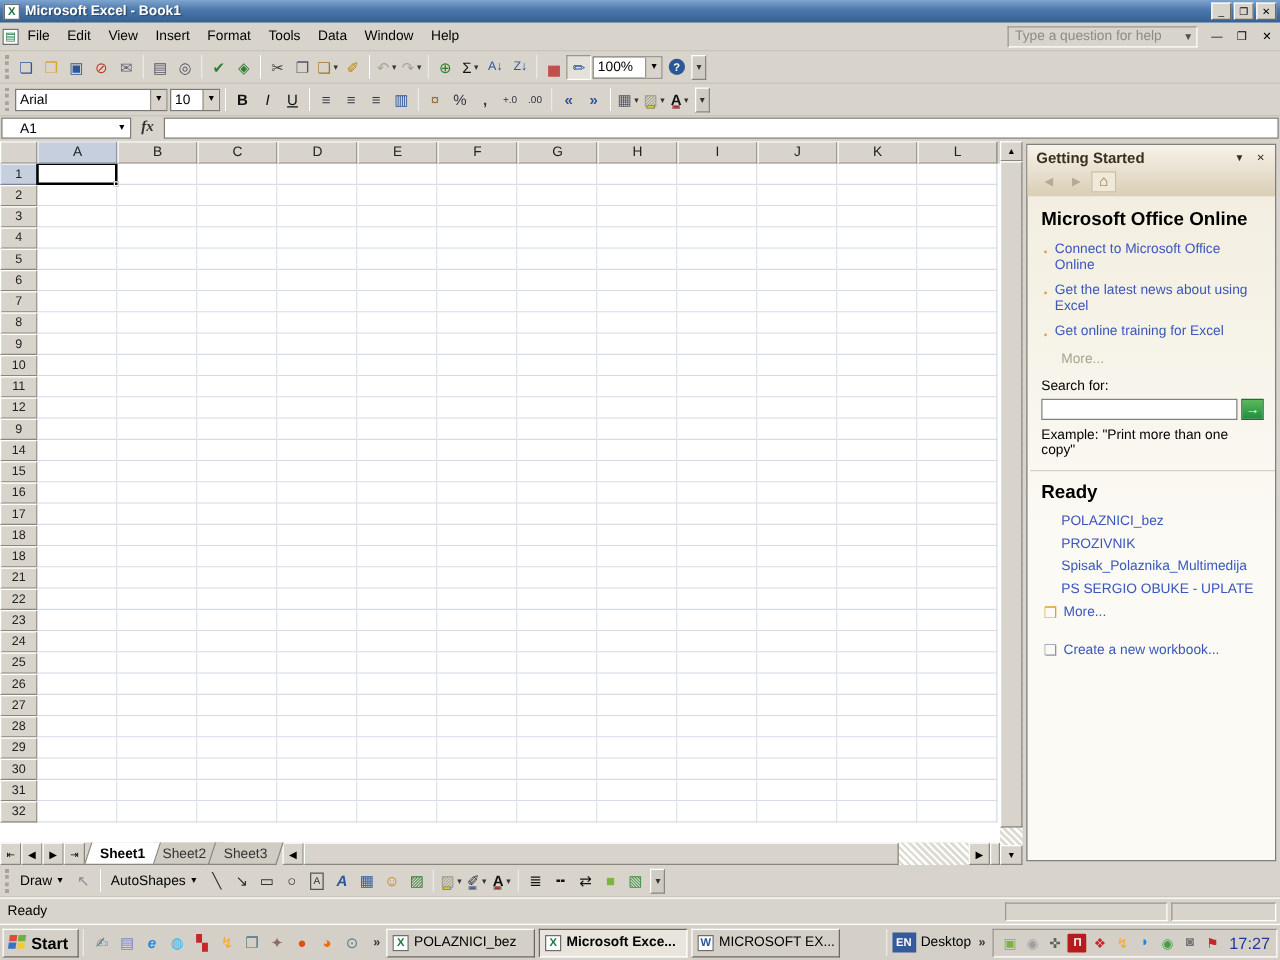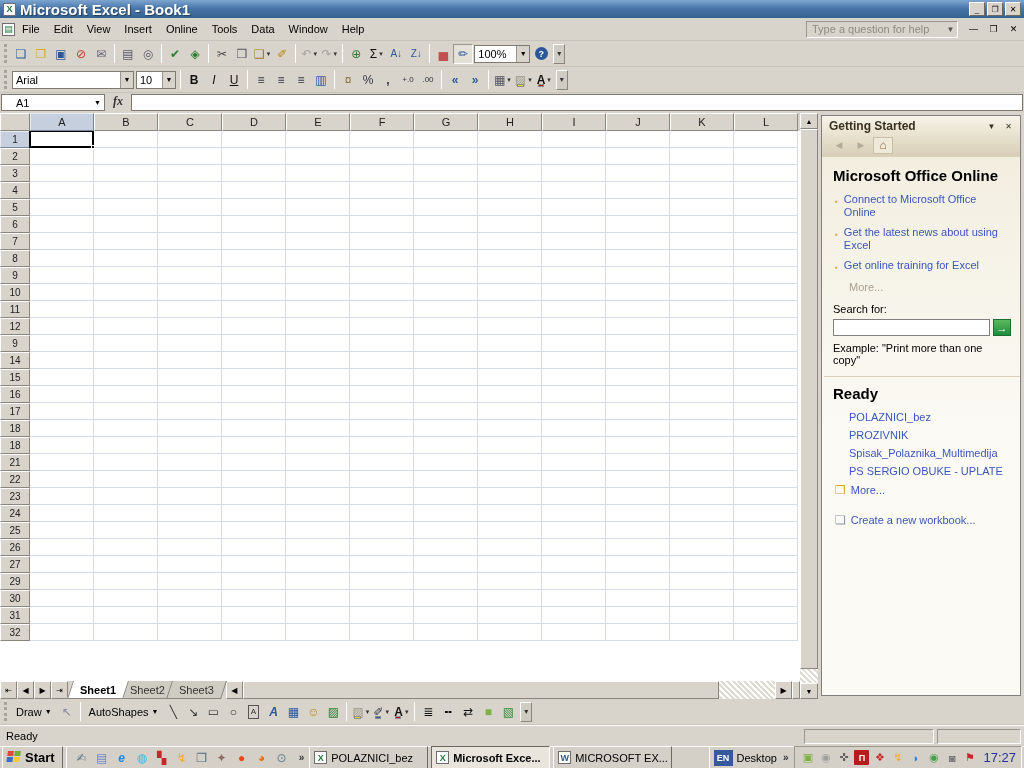--- a/index.html
+++ b/index.html
@@ -6,21 +6,21 @@
   html,body { width:1024px; height:768px; overflow:hidden; }
   body { font-family:"Liberation Sans","DejaVu Sans",sans-serif; font-size:11px; color:#000; }
   #app { width:1024px; height:768px; display:flex; flex-direction:column; background:#d8d4cb; }
 
   
   .titlebar { height:18px; background:linear-gradient(180deg,#7ea5cf 0%,#4a77ab 45%,#35618f 100%);
     display:flex; align-items:center; padding:0 3px; color:#fff; flex:0 0 auto; }
   .appchip { width:13px; height:13px; background:#fff; border:1px solid #6d6d6d; display:inline-flex;
     align-items:center; justify-content:center; font-size:9px; font-weight:bold; flex:0 0 auto; }
   .appchip.xl { color:#1b7a3d; } .appchip.wd { color:#2b579a; }
-  .t-title { flex:1; margin-left:4px; font-weight:bold; font-size:15px;
+  .t-title { flex:1; margin-left:4px; font-weight:bold; font-size:11px;
     text-shadow:1px 1px 1px rgba(0,0,0,.4); white-space:nowrap; }
   .t-btn { width:16px; height:14px; margin-left:2px; background:#d8d4cb; border:1px solid;
     border-color:#fff #6d6962 #6d6962 #fff; font-size:8px; display:inline-flex; align-items:center;
     justify-content:center; color:#000; }
 
   
   .menubar { height:23px; display:flex; align-items:center; padding:0 2px; flex:0 0 auto;
     border-bottom:1px solid #c8c4bb; }
   .menu-item { padding:2px 7px; white-space:nowrap; }
   .qbox { width:152px; height:17px; background:#d8d4cb; border:1px solid; border-color:#9a968e #fff #fff #9a968e;
@@ -134,21 +134,21 @@
   .iconrow { display:flex; align-items:center; gap:5px; margin:2px 0 0 2px; color:#3b56bc; }
   .iconrow.create { margin-top:16px; }
   .ficon { font-size:12px; }
 
   
   .statusbar { height:21px; display:flex; align-items:center; padding:0 3px 0 6px; flex:0 0 auto;
     border-top:1px solid #fff; }
   .spanel { height:15px; border:1px solid; border-color:#9a968e #fff #fff #9a968e; margin-left:3px; }
 
   
-  .taskbar { height:22px; background:#d4d0c8; border-top:1px solid #fff; display:flex; align-items:center;
+  .taskbar { height:29px; background:#d4d0c8; border-top:1px solid #fff; display:flex; align-items:center;
     padding:0 2px; gap:3px; flex:0 0 auto; }
   .startbtn { height:23px; display:inline-flex; align-items:center; gap:4px; padding:0 7px 0 4px;
     background:#d4d0c8; border:1px solid; border-color:#fff #6d6962 #6d6962 #fff; font-weight:bold;
     font-size:13px; flex:0 0 auto; }
   .winlogo { width:14px; height:13px; display:grid; grid-template-columns:6px 6px; grid-template-rows:5px 5px;
     gap:1px; transform:skewX(-8deg); }
   .winlogo i:nth-child(1){background:#e04a3c;} .winlogo i:nth-child(2){background:#6fae3f;}
   .winlogo i:nth-child(3){background:#3a6fc4;} .winlogo i:nth-child(4){background:#f3c93a;}
   .ql { display:flex; align-items:center; gap:4px; padding:0 4px; flex:0 0 auto; }
   .qlicon { width:16px; height:16px; display:inline-flex; align-items:center; justify-content:center; font-size:12px; }
@@ -179,21 +179,21 @@
     <span class="t-btn">✕</span>
   </div>
 
   <div class="menubar">
     <span class="appchip xl">▤</span>
     <span id="menus" style="display:flex">
         <span class="menu-item">File</span>
         <span class="menu-item">Edit</span>
         <span class="menu-item">View</span>
         <span class="menu-item">Insert</span>
-        <span class="menu-item">Online</span>
+        <span class="menu-item">Format</span>
         <span class="menu-item">Tools</span>
         <span class="menu-item">Data</span>
         <span class="menu-item">Window</span>
         <span class="menu-item">Help</span>
       </span>
     <span style="flex:1"></span>
     <span class="qbox">
       <span>Type a question for help</span>
       <span class="dda">▼</span>
     </span>
@@ -780,20 +780,35 @@
             <div class="cell"></div>
             <div class="cell"></div>
             <div class="cell"></div>
             <div class="cell"></div>
             <div class="cell"></div>
             <div class="cell"></div>
             <div class="cell"></div>
             <div class="cell"></div>
           </div>
           <div class="grow">
+            <div class="rowhead">28</div>
+            <div class="cell"></div>
+            <div class="cell"></div>
+            <div class="cell"></div>
+            <div class="cell"></div>
+            <div class="cell"></div>
+            <div class="cell"></div>
+            <div class="cell"></div>
+            <div class="cell"></div>
+            <div class="cell"></div>
+            <div class="cell"></div>
+            <div class="cell"></div>
+            <div class="cell"></div>
+          </div>
+          <div class="grow">
             <div class="rowhead">29</div>
             <div class="cell"></div>
             <div class="cell"></div>
             <div class="cell"></div>
             <div class="cell"></div>
             <div class="cell"></div>
             <div class="cell"></div>
             <div class="cell"></div>
             <div class="cell"></div>
             <div class="cell"></div>

